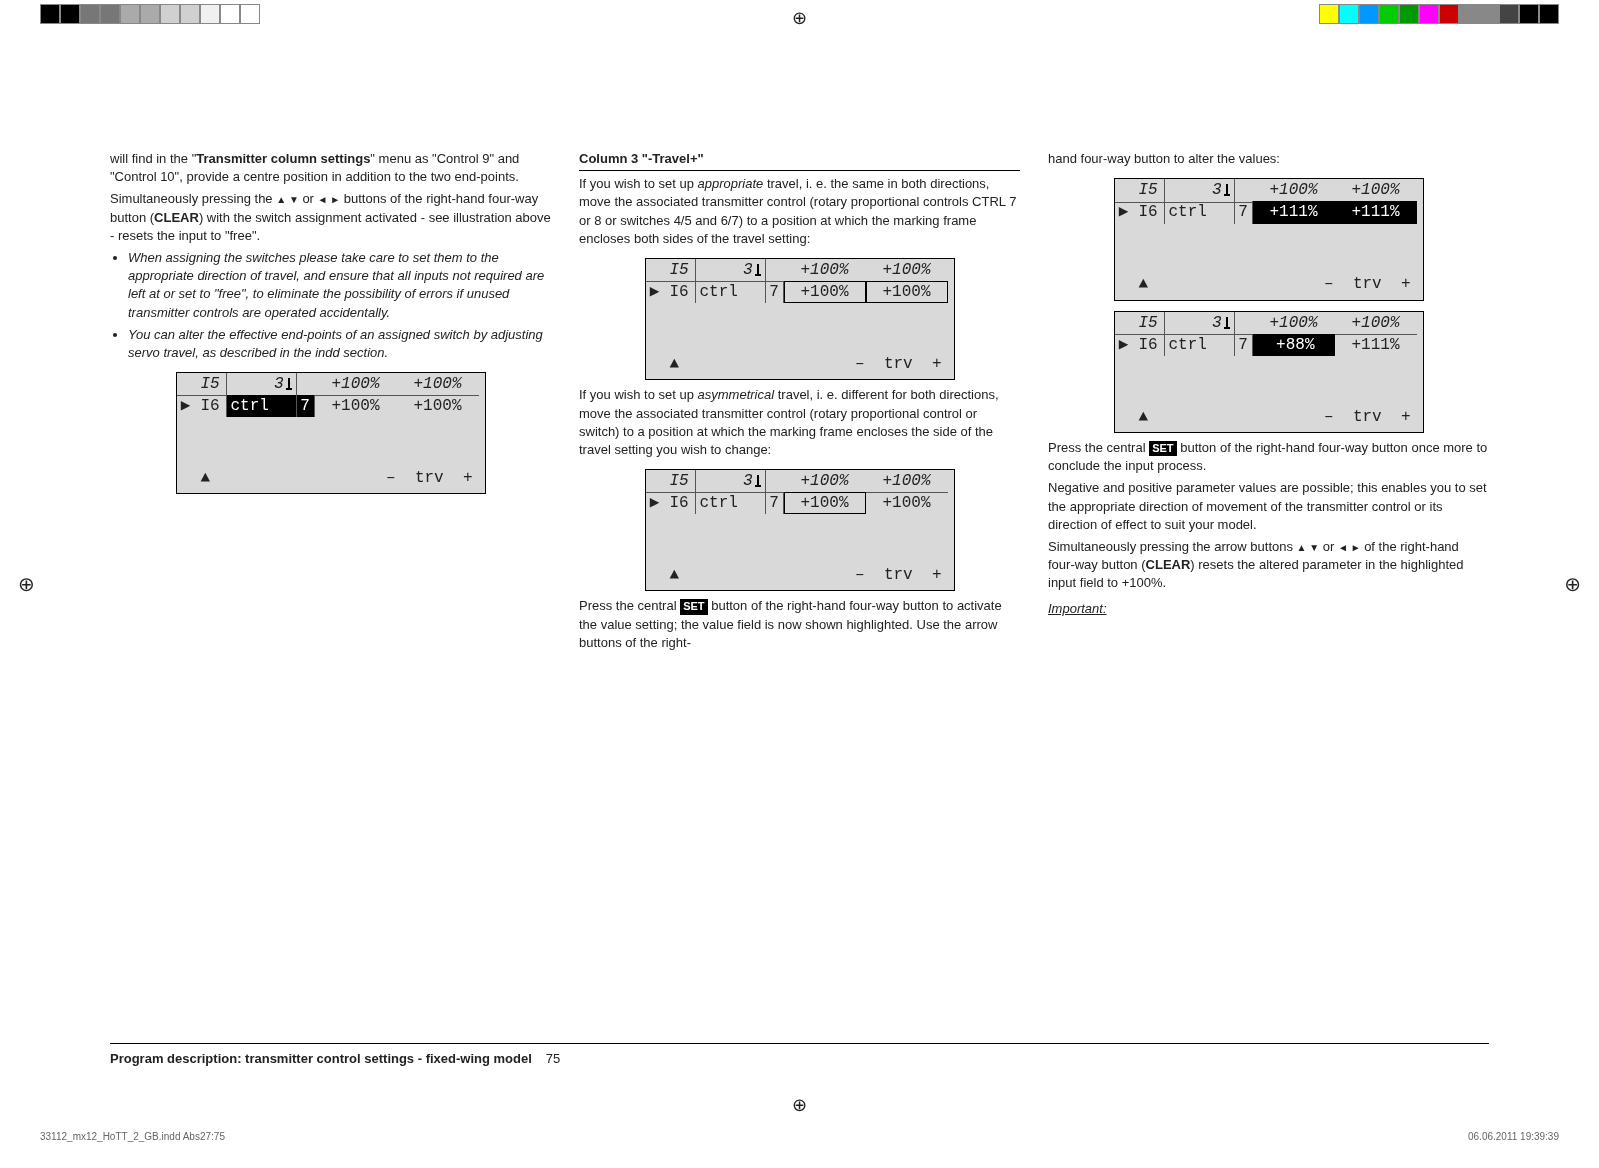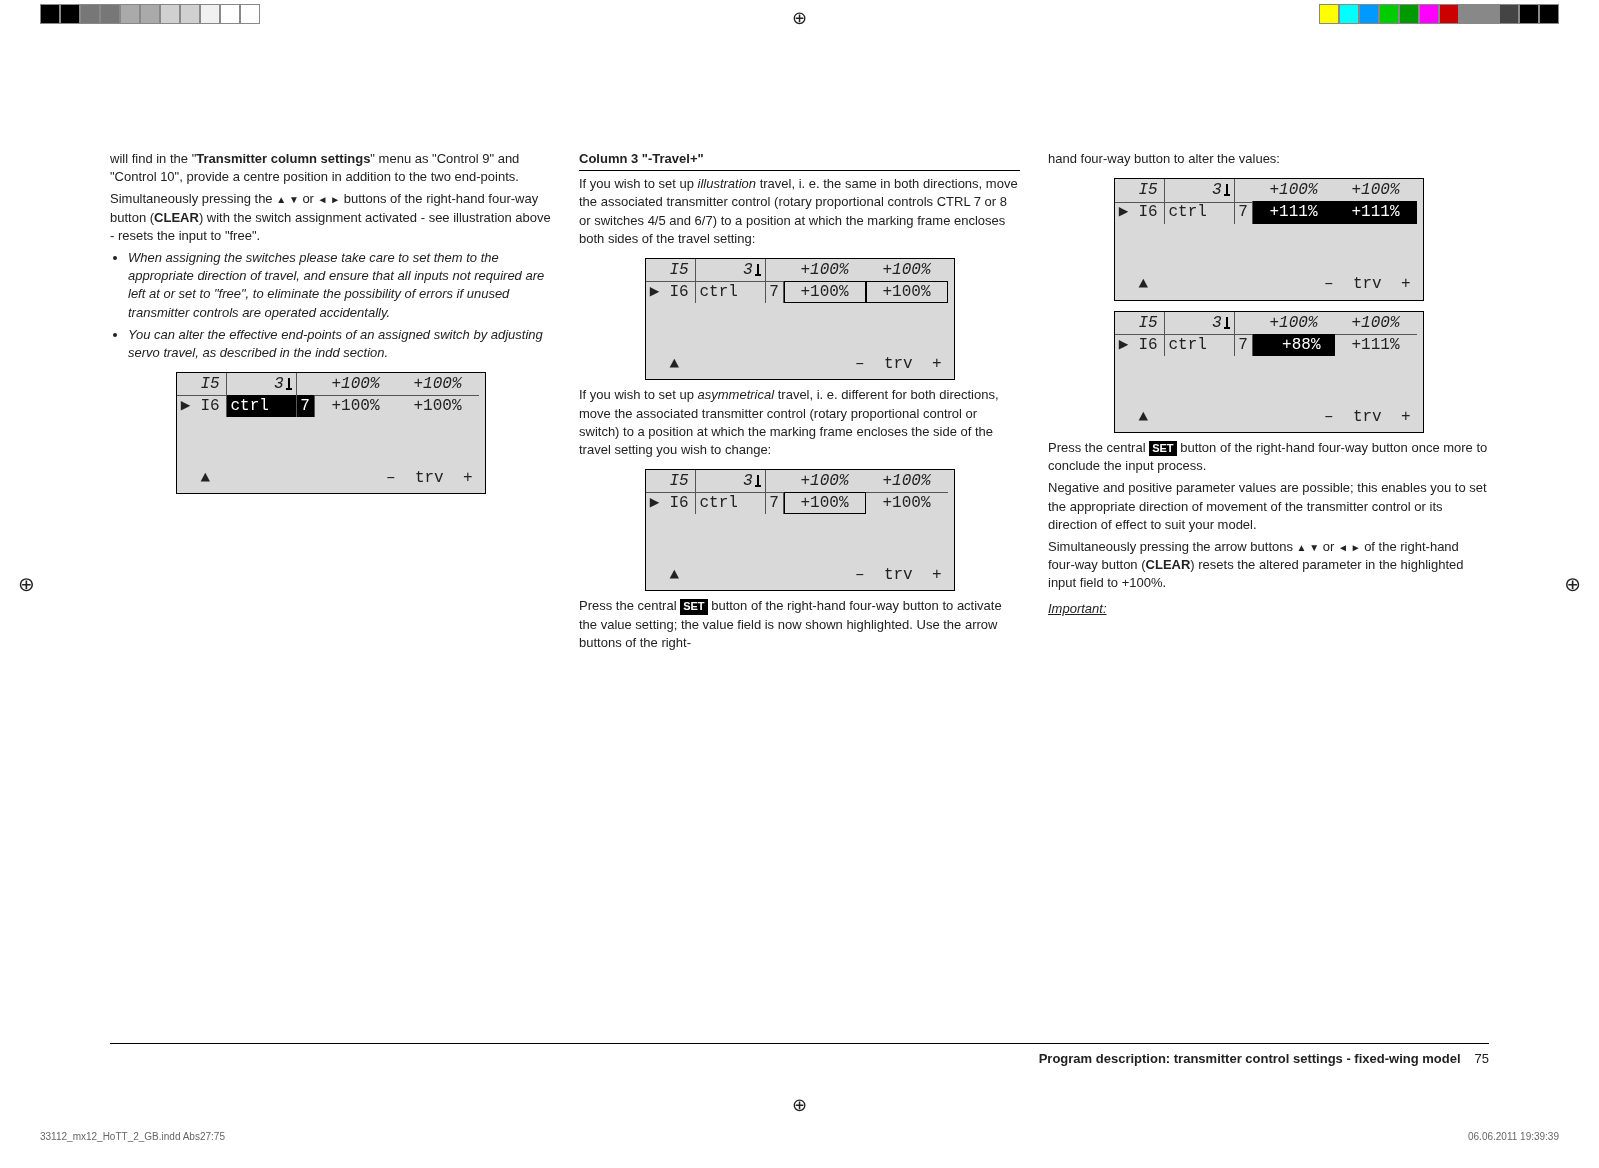--- a/index.html
+++ b/index.html
@@ -85,21 +85,21 @@
   .set-btn { display: inline-block; background: #000; color: #fff; font-weight: bold; padding: 0 3px; font-size: 11px; }
   .bold { font-weight: bold; }
   .arrow-glyph { font-size: 10px; }
   .page-footer {
     position: absolute;
     bottom: 100px;
     left: 110px;
     right: 110px;
     border-top: 1px solid #000;
     padding-top: 6px;
-    text-align: right;
+    text-align: left;
     font-size: 13px;
   }
   .page-footer .num { margin-left: 14px; }
   .print-footer {
     position: absolute;
     bottom: 24px;
     left: 40px;
     right: 40px;
     display: flex;
     justify-content: space-between;
@@ -183,21 +183,21 @@
       <div class="lcd-bottom">
         <span>▲</span>
         <span><span>–</span>&nbsp;&nbsp;<span>trv</span>&nbsp;&nbsp;<span>+</span></span>
       </div>
     </div>
   </div>
 
   <div class="col">
     <p class="col3-hd">Column 3 "-Travel+"</p>
     <p>
-      <span>If you wish to set up </span><i>illustration</i><span> travel, i. e. the same in both directions, move the associated transmitter control (rotary proportional controls CTRL 7 or 8 or switches 4/5 and 6/7) to a position at which the marking frame encloses both sides of the travel setting:</span>
+      <span>If you wish to set up </span><i>appropriate</i><span> travel, i. e. the same in both directions, move the associated transmitter control (rotary proportional controls CTRL 7 or 8 or switches 4/5 and 6/7) to a position at which the marking frame encloses both sides of the travel setting:</span>
     </p>
 
     <div class="lcd">
       <div class="lcd-row top">
         <div class="ptr"></div>
           <div>I5</div>
         <div style="justify-content:flex-end">
             <span>3</span>
             <span class="sw-sym"></span>
           </div>
@@ -296,21 +296,21 @@
           </div>
         <div style="border-right:none"></div>
         <div style="border-right:none">+100%</div>
           <div>+100%</div>
       </div>
       <div class="lcd-row">
         <div class="ptr">▶</div>
           <div>I6</div>
         <div style="justify-content:flex-start;padding-left:4px">ctrl</div>
         <div>7</div>
-        <div class="hl" style="border-right:none;justify-content:flex-end;padding-right:14px">+88%</div>
+        <div class="hl" style="border-right:none;justify-content:flex-end;padding-right:20px">+88%</div>
         <div>+111%</div>
       </div>
       <div class="lcd-gap"></div>
       <div class="lcd-bottom">
           <span>▲</span>
           <span><span>–</span>&nbsp;&nbsp;<span>trv</span>&nbsp;&nbsp;<span>+</span></span>
         </div>
     </div>
 
     <p>

